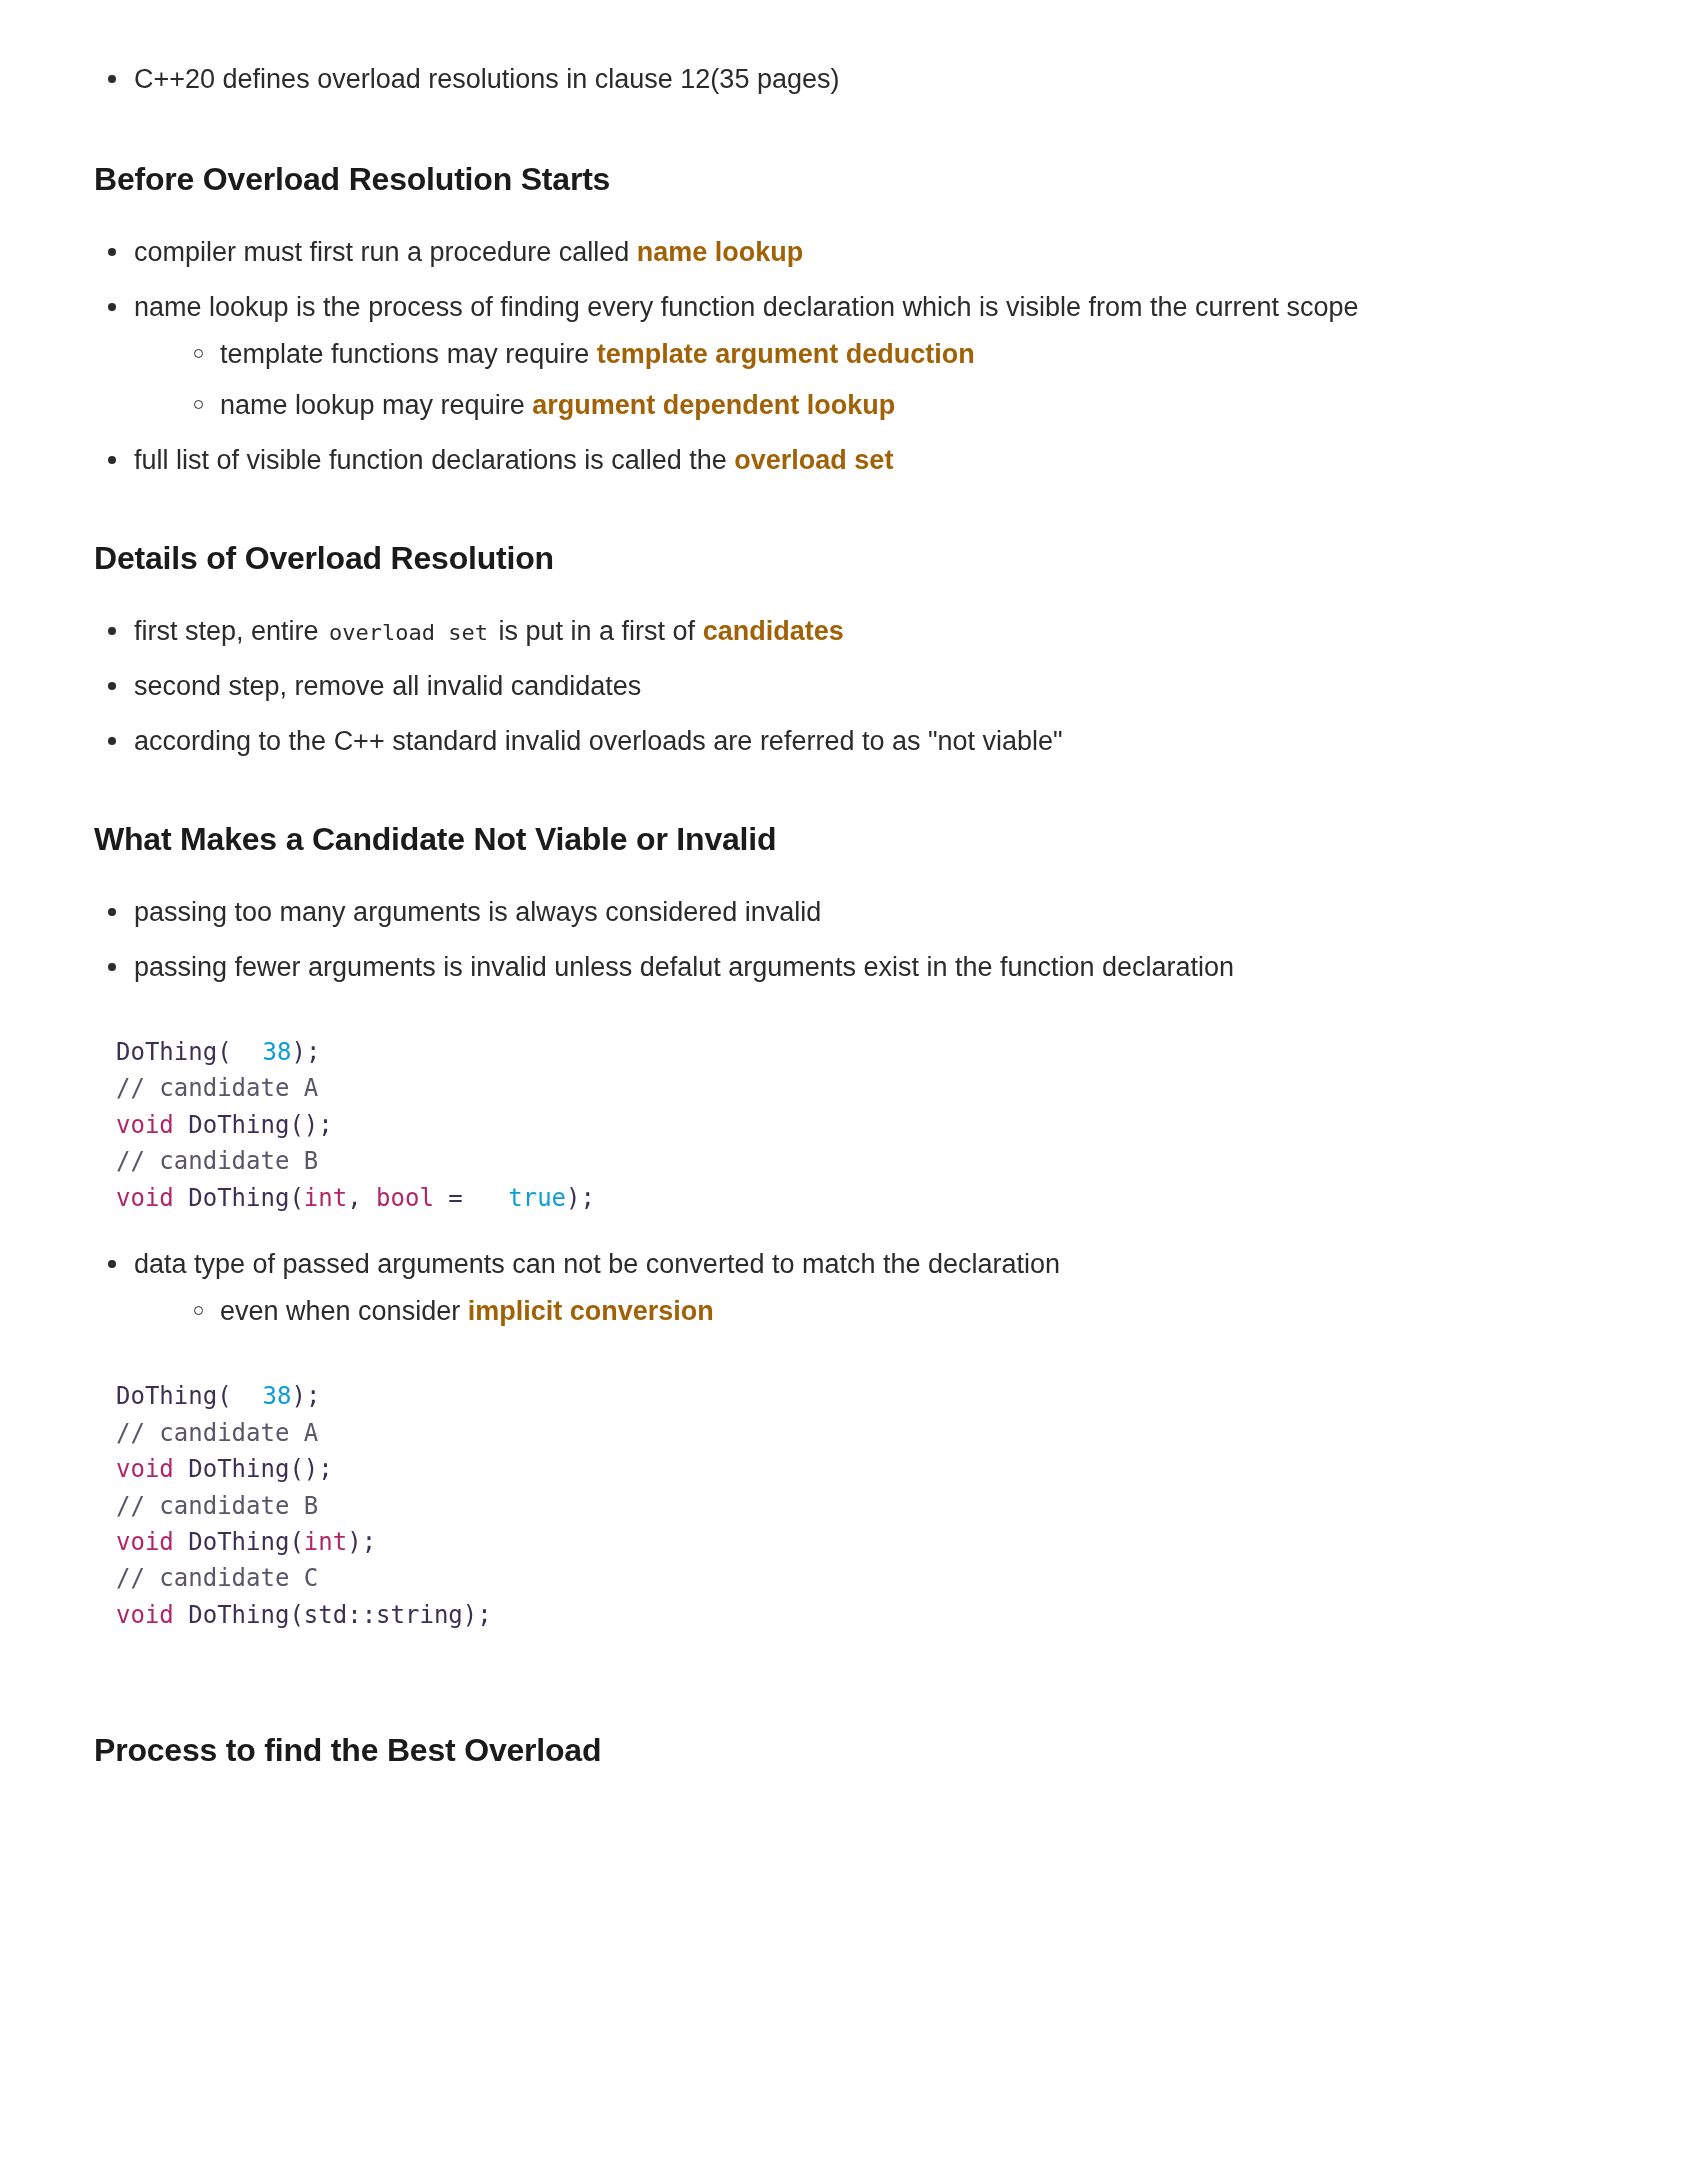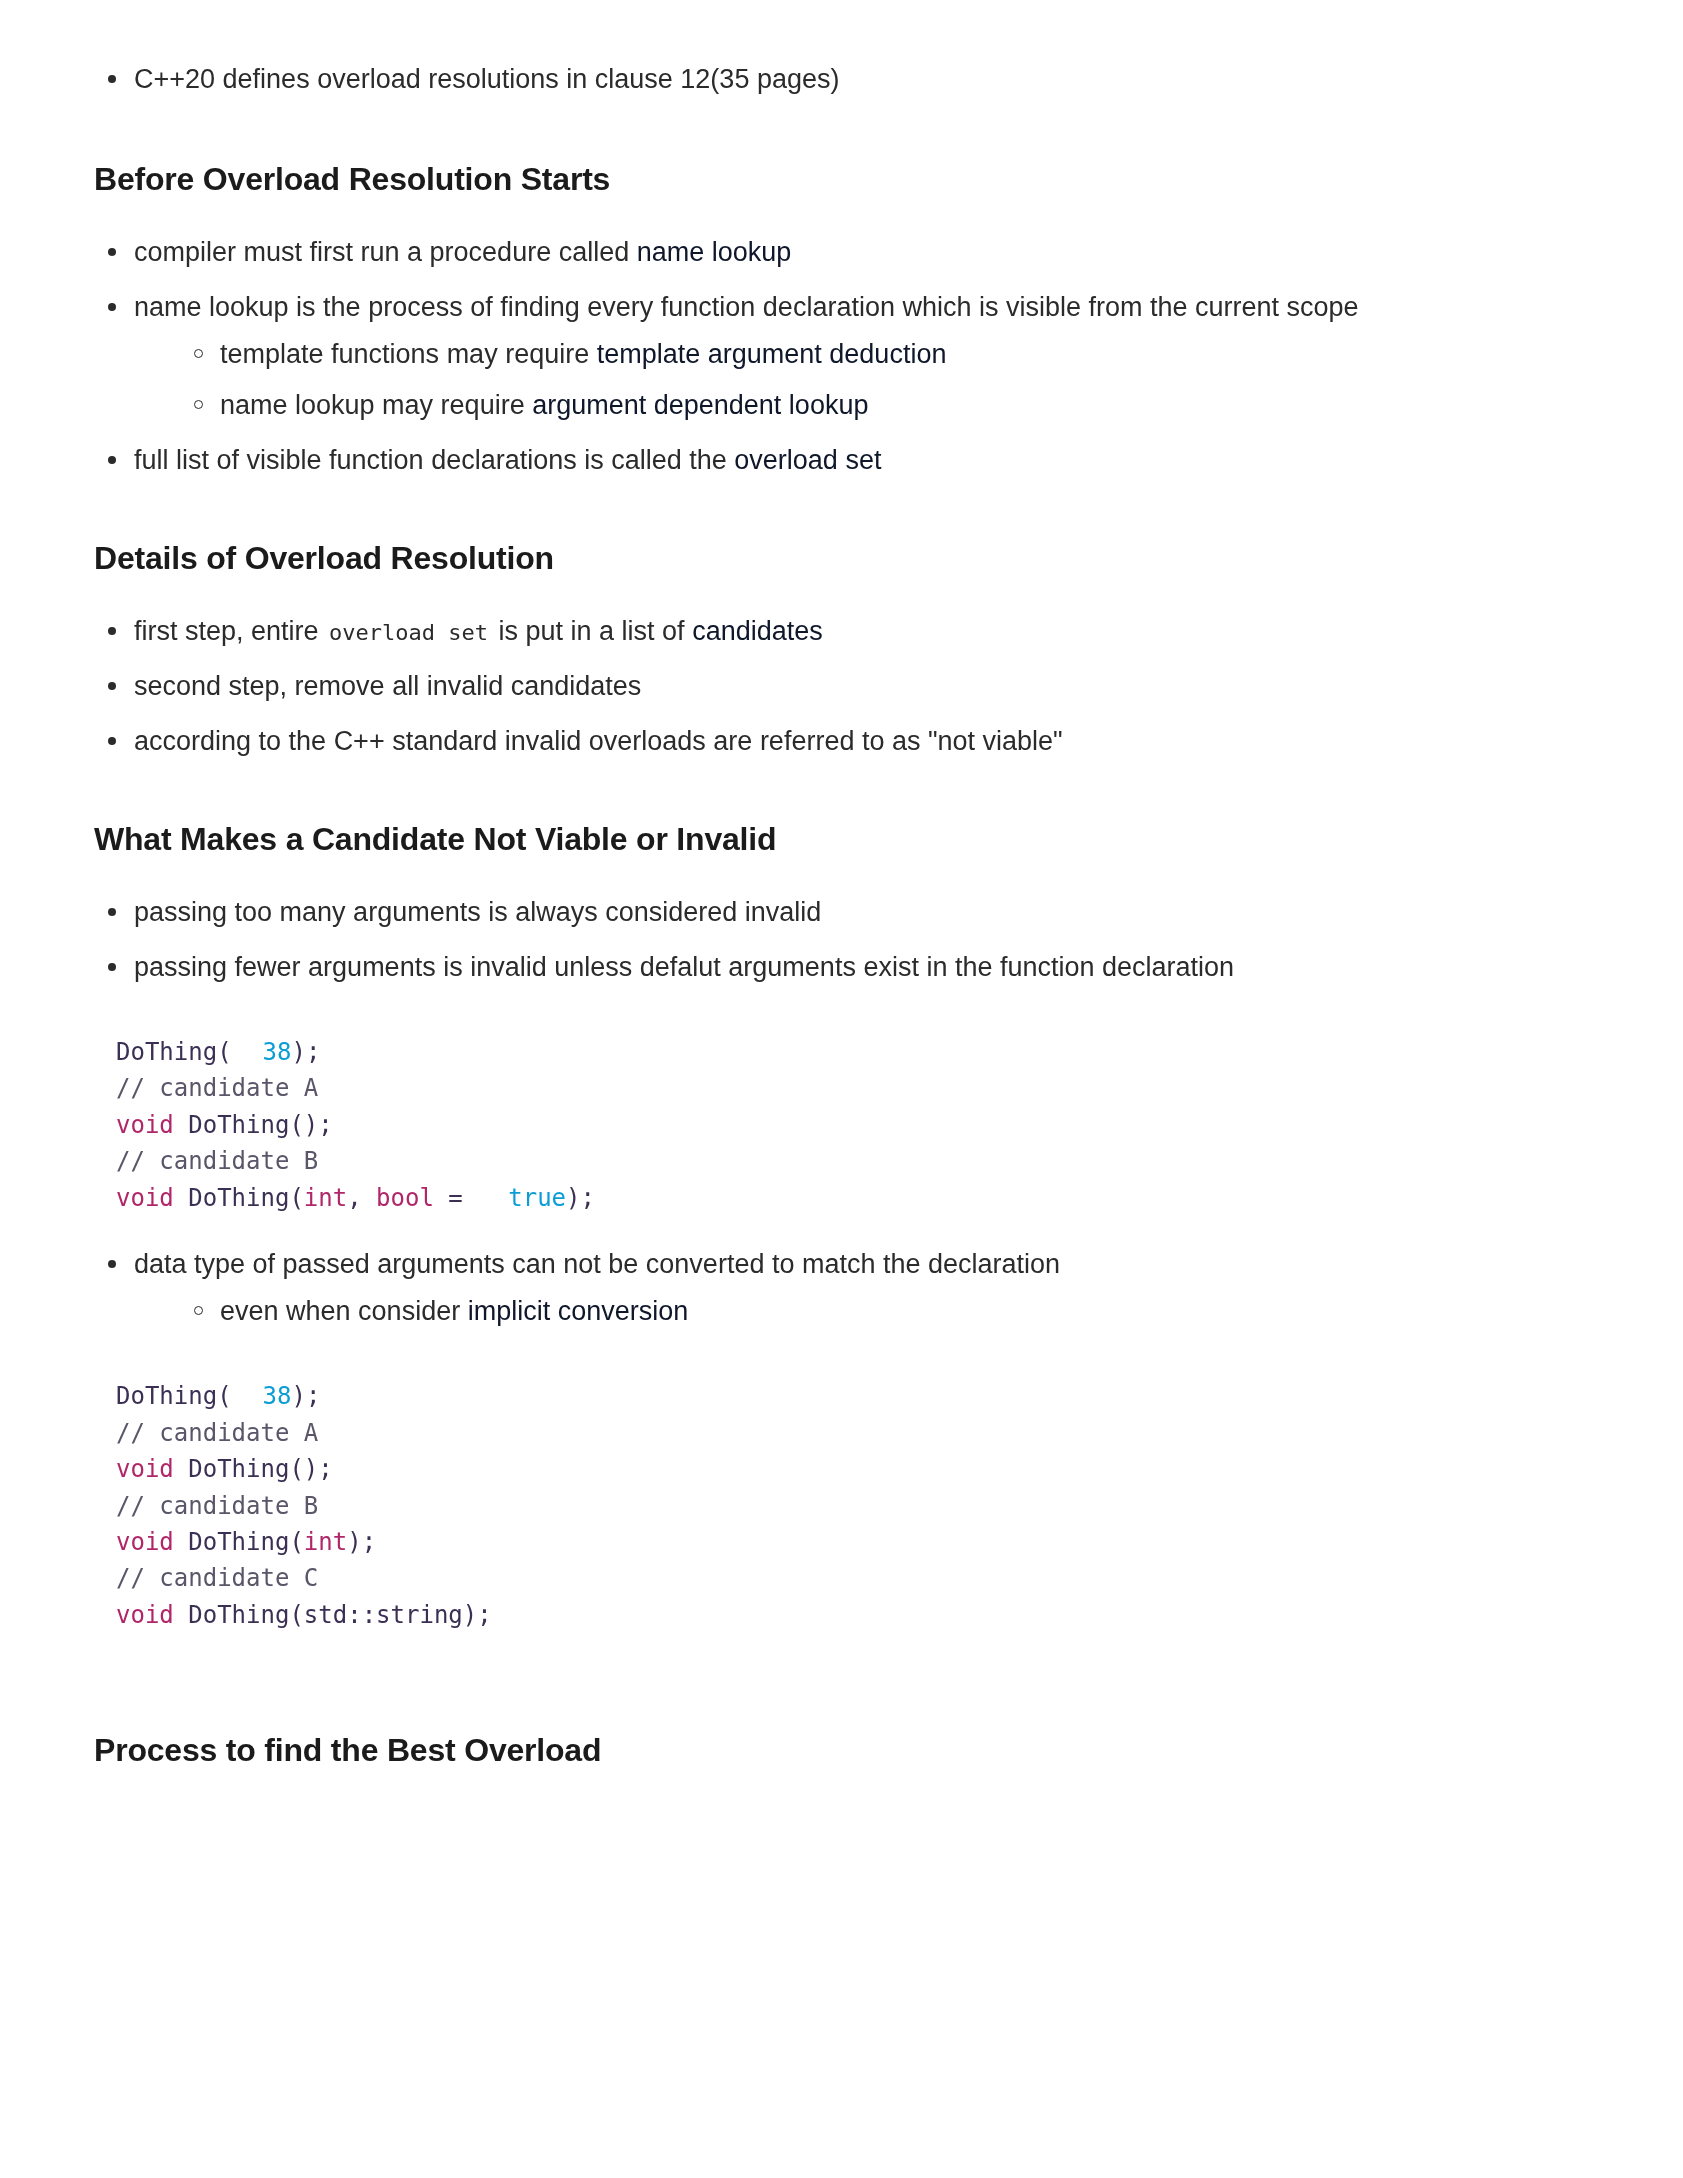--- a/index.html
+++ b/index.html
@@ -85,21 +85,21 @@
     left: 14px;
     top: 15px;
     width: 9px;
     height: 9px;
     border-radius: 50%;
     border: 1.6px solid #2b2b2b;
     background: transparent;
     box-sizing: border-box;
   }
 
-  b.em { font-weight: normal; color: #0f172a; }
+  b.em { font-weight: bold; color: #a16207; }
 
   code.inline {
     font-family: "DejaVu Sans Mono", "Liberation Mono", monospace;
     font-size: 22px;
     color: #2b2b2b;
     background: transparent;
     padding: 0 3px;
     white-space: pre;
   }
 
@@ -166,21 +166,21 @@
     </li>
   </ul>
 
   <div class="heading-block">
     <h2 class="section-heading">Details of Overload Resolution</h2>
   </div>
 
   <ul class="bullets level1">
     <li>
       <span class="bullet-dot"></span>
-      <span>first step, entire </span><code class="inline">overload set</code><span> is put in a list of </span><b class="em">candidates</b>
+      <span>first step, entire </span><code class="inline">overload set</code><span> is put in a first of </span><b class="em">candidates</b>
     </li>
     <li>
       <span class="bullet-dot"></span>
       <span>second step, remove all invalid candidates</span>
     </li>
     <li>
       <span class="bullet-dot"></span>
       <span>according to the C++ standard invalid overloads are referred to as "not viable"</span>
     </li>
   </ul>

